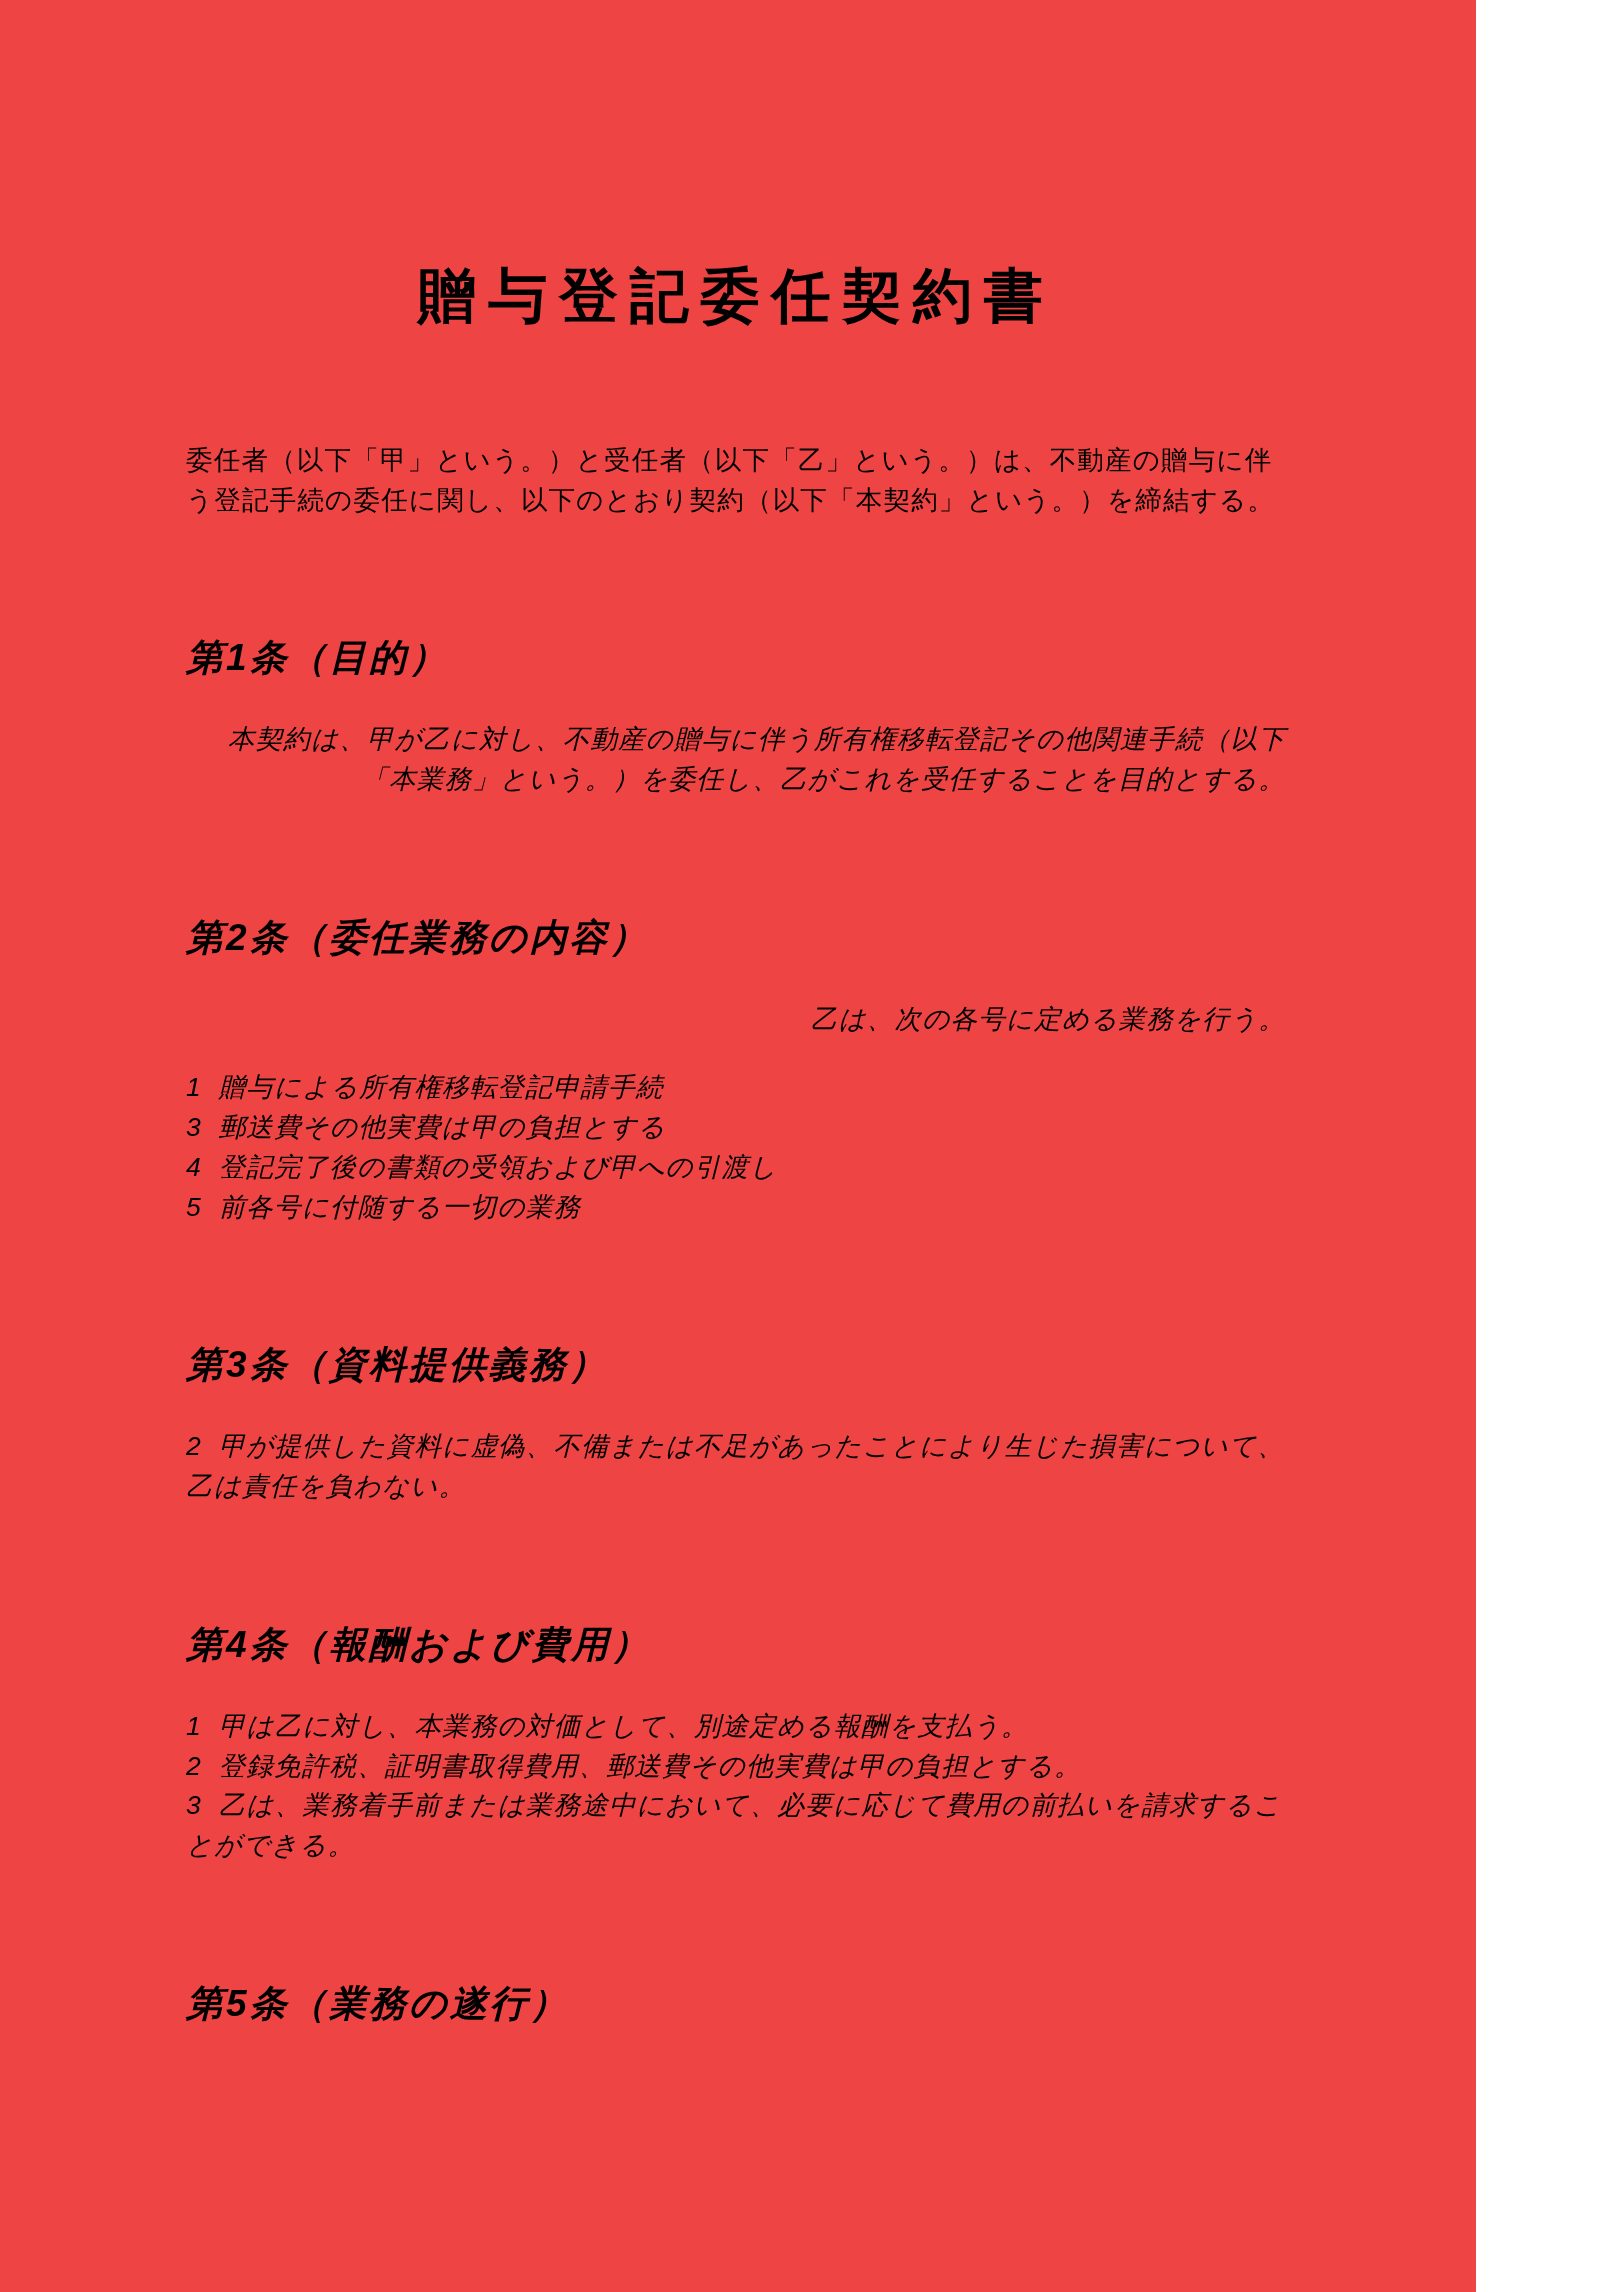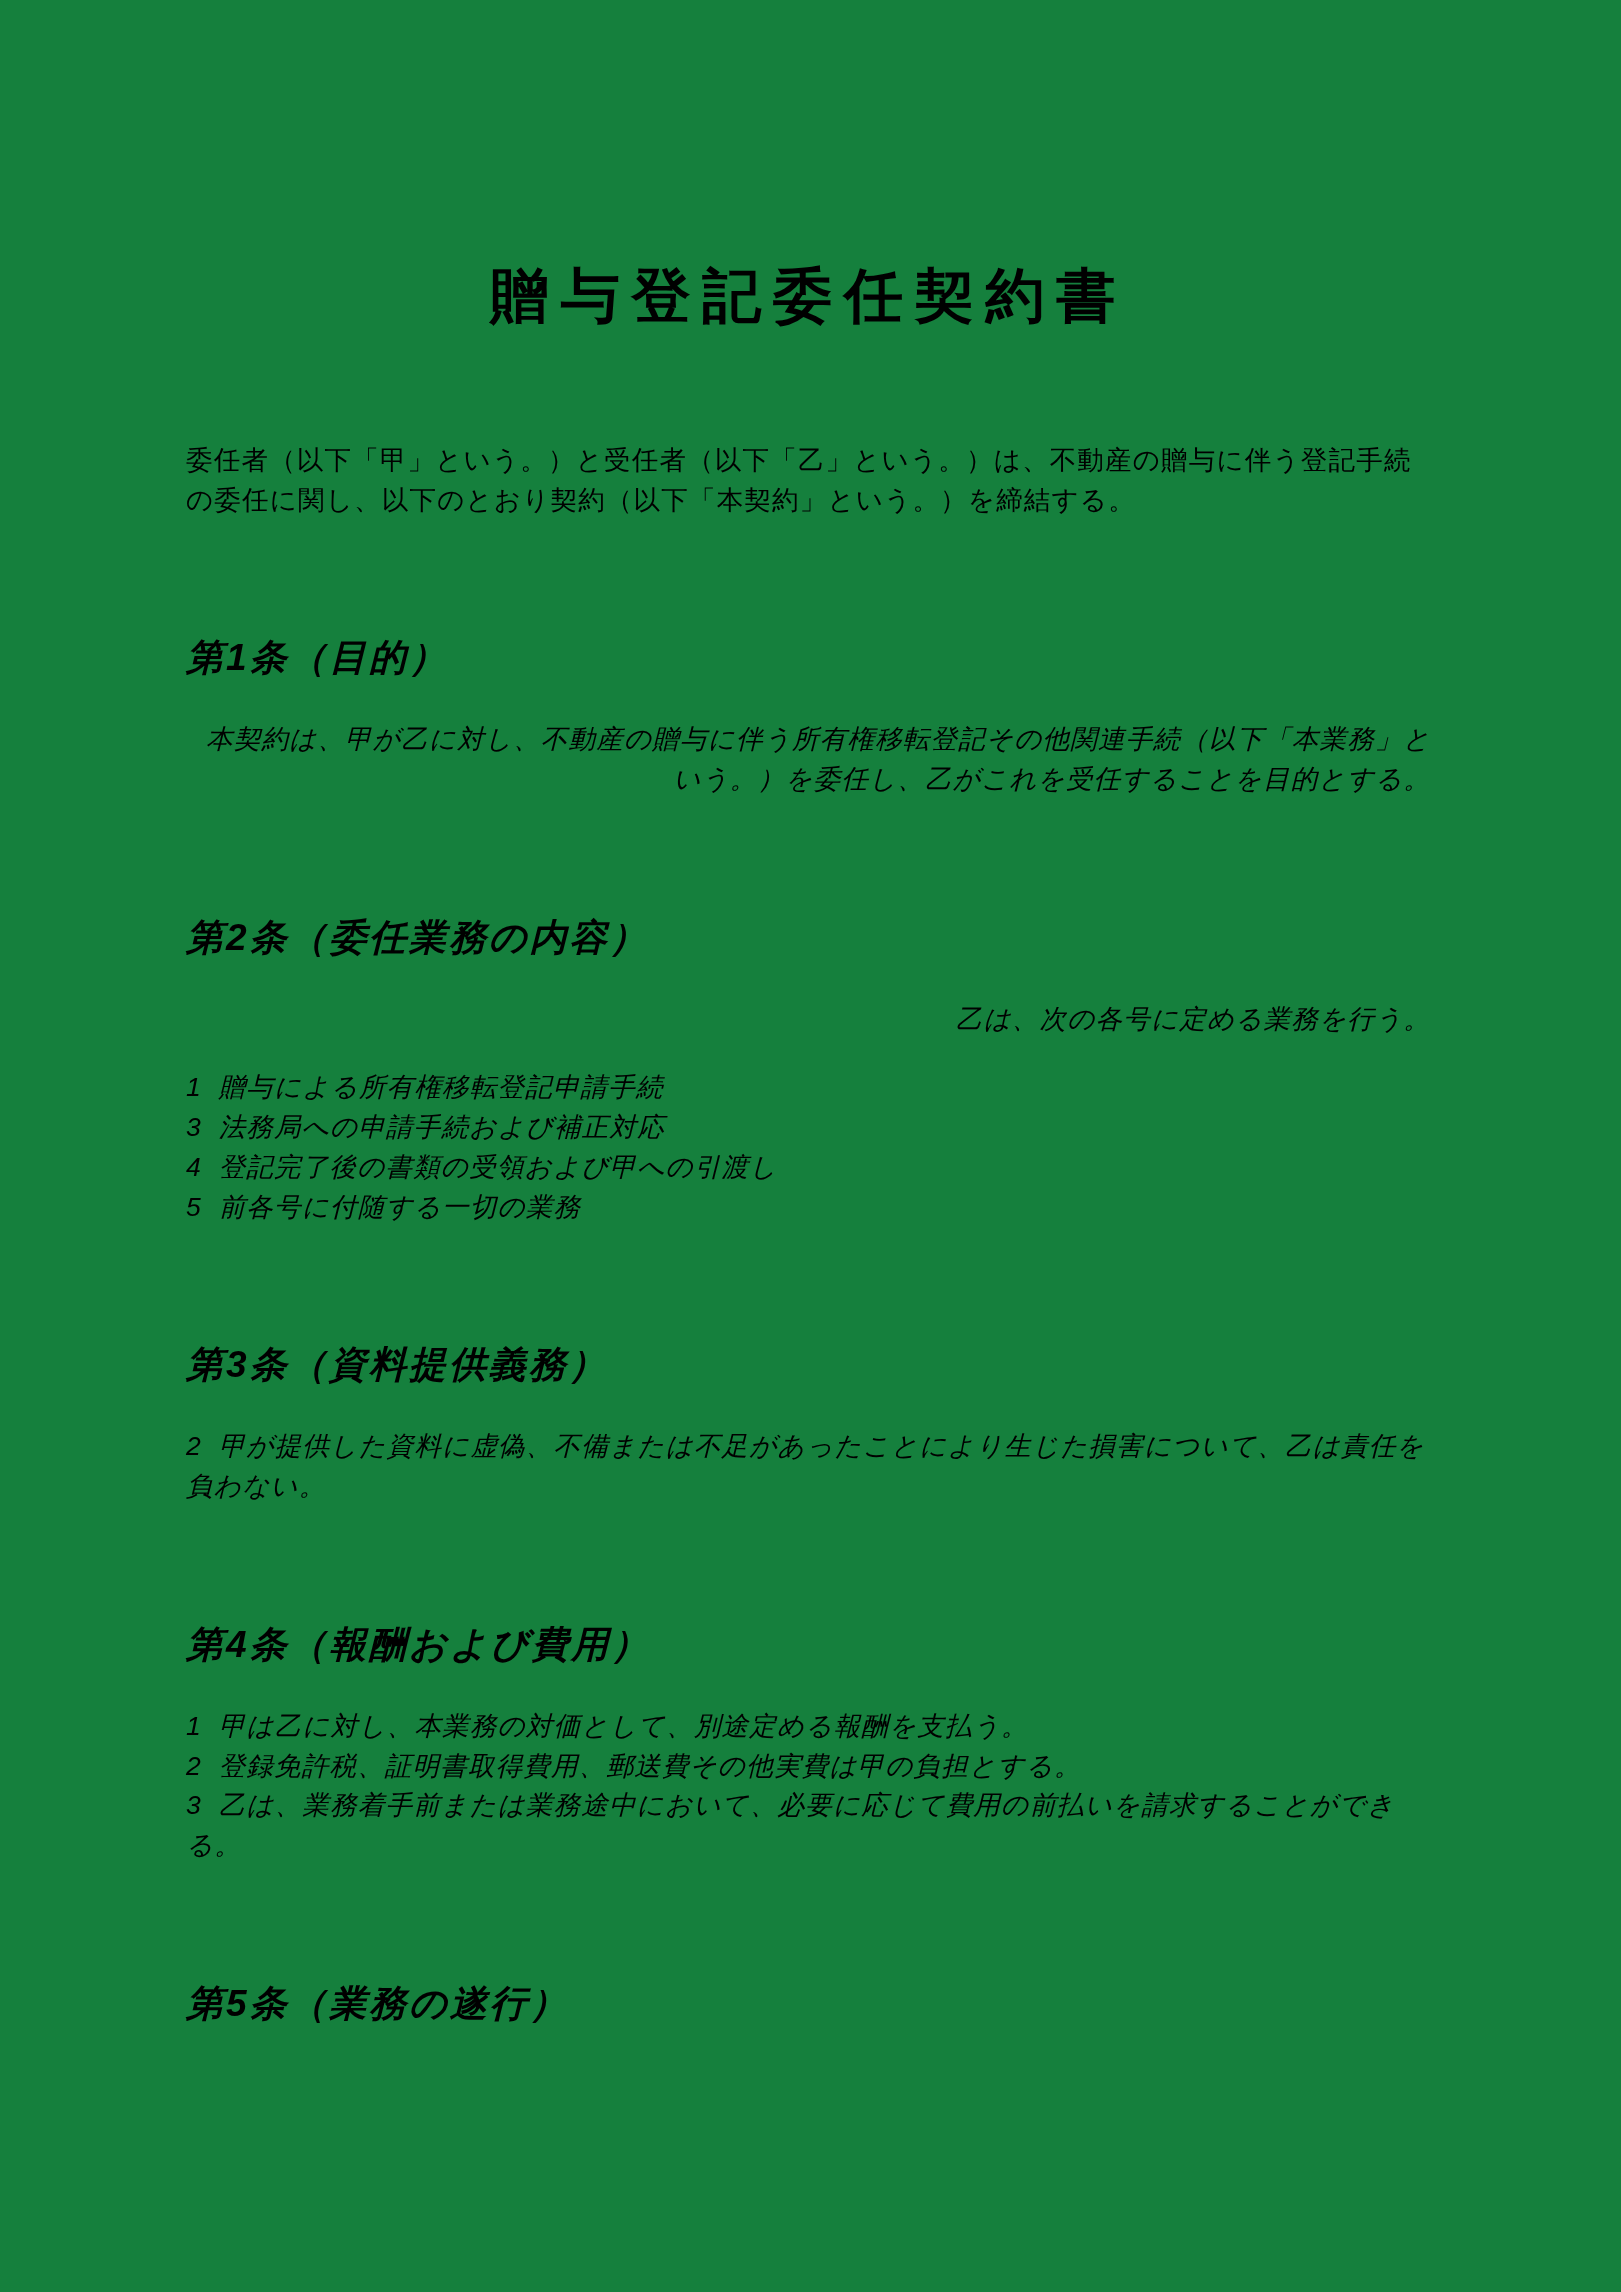--- a/index.html
+++ b/index.html
@@ -5,23 +5,23 @@
   html, body {
     margin: 0;
     padding: 0;
     background: #ffffff;
   }
   body {
     width: 1621px;
   }
   .page {
     box-sizing: border-box;
-    width: 1621px;
+    width: 1476px;
     min-height: 2293px;
-    background: #15803d;
+    background: #ef4444;
     color: #000000;
     padding: 263px 190px 59px 186px;
     font-family: "Liberation Sans", sans-serif;
     font-size: 26.5px;
     line-height: 1.5;
     letter-spacing: 1.2px;
   }
   .doc-title {
     margin: 0;
     font-size: 59px;
@@ -73,21 +73,21 @@
   <section class="article">
     <h2 class="article-heading">第1条（目的）</h2>
     <p class="body-text">本契約は、甲が乙に対し、不動産の贈与に伴う所有権移転登記その他関連手続（以下「本業務」という。）を委任し、乙がこれを受任することを目的とする。</p>
   </section>
 
   <section class="article">
     <h2 class="article-heading">第2条（委任業務の内容）</h2>
     <p class="body-text">乙は、次の各号に定める業務を行う。</p>
     <div class="item-list">
       <p class="item"><span class="item-num">1</span><span class="item-text">贈与による所有権移転登記申請手続</span></p>
-      <p class="item"><span class="item-num">3</span><span class="item-text">法務局への申請手続および補正対応</span></p>
+      <p class="item"><span class="item-num">3</span><span class="item-text">郵送費その他実費は甲の負担とする</span></p>
       <p class="item"><span class="item-num">4</span><span class="item-text">登記完了後の書類の受領および甲への引渡し</span></p>
       <p class="item"><span class="item-num">5</span><span class="item-text">前各号に付随する一切の業務</span></p>
     </div>
   </section>
 
   <section class="article">
     <h2 class="article-heading">第3条（資料提供義務）</h2>
     <div class="item-list first-block">
       <p class="item"><span class="item-num">2</span><span class="item-text">甲が提供した資料に虚偽、不備または不足があったことにより生じた損害について、乙は責任を負わない。</span></p>
     </div>

